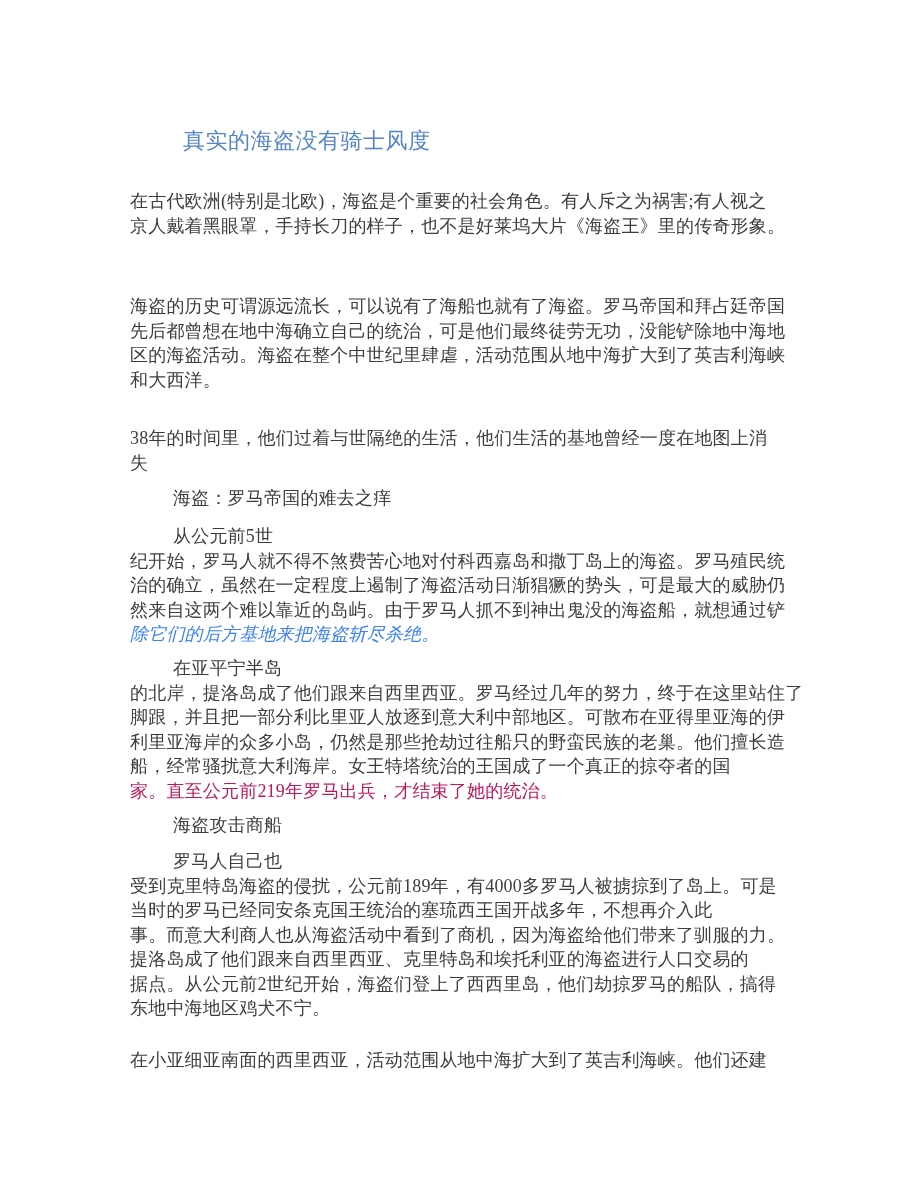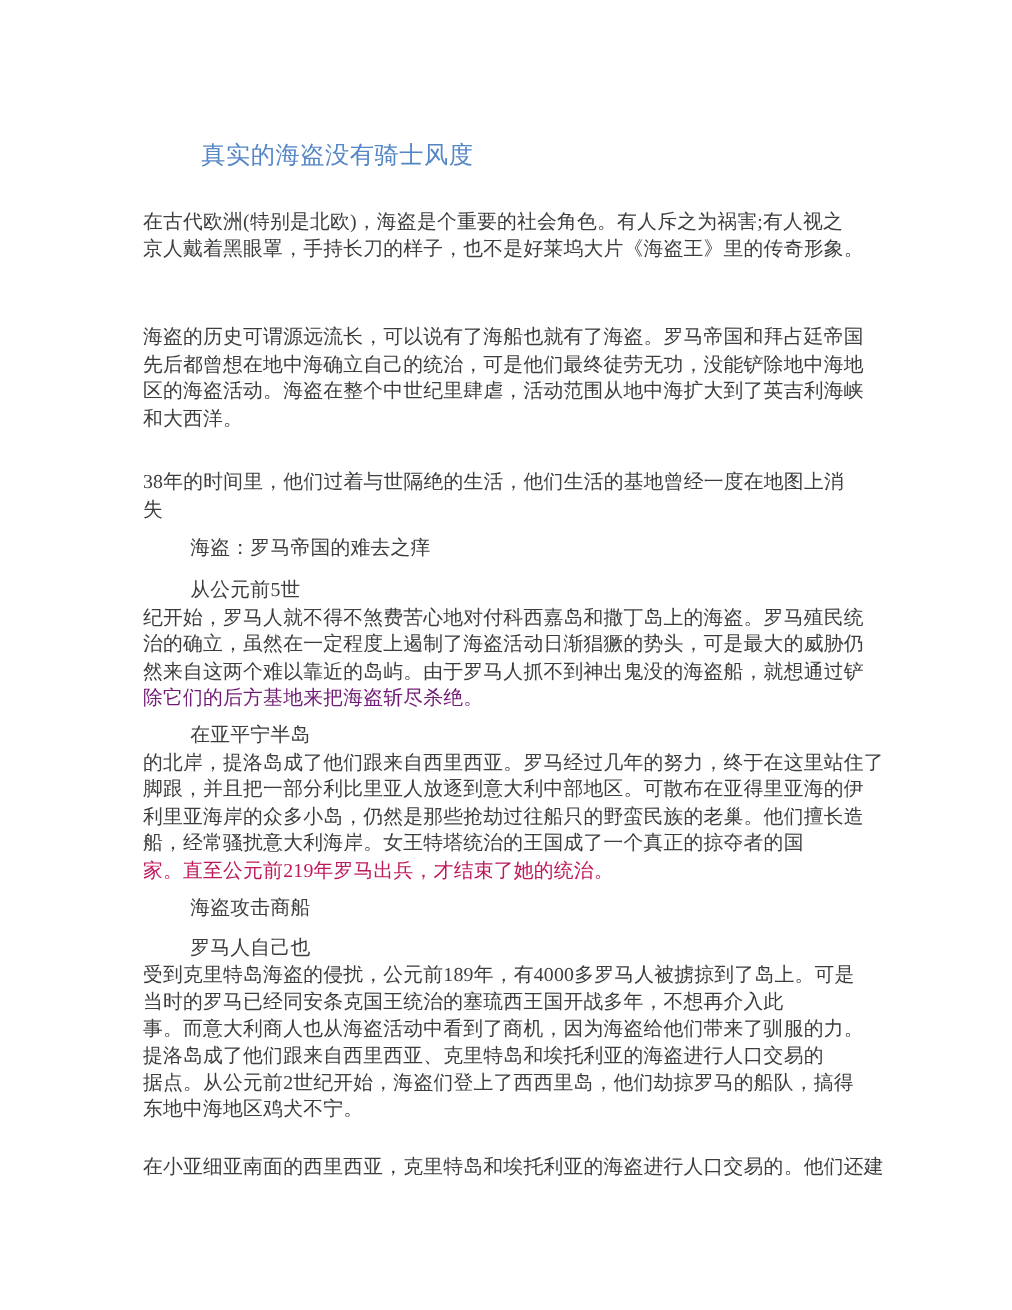--- a/index.html
+++ b/index.html
@@ -60,21 +60,21 @@
         <div class="line" style="color: rgb(61, 61, 61);">失</div>
       </section>
       <section class="block subheading" style="top: 486px;">
         <div class="line first-indent" style="color: rgb(61, 61, 61);">海盗：罗马帝国的难去之痒</div>
       </section>
       <section class="block paragraph" style="top: 524px;">
         <div class="line first-indent" style="color: rgb(61, 61, 61);">从公元前5世</div>
         <div class="line" style="color: rgb(61, 61, 61);">纪开始，罗马人就不得不煞费苦心地对付科西嘉岛和撒丁岛上的海盗。罗马殖民统</div>
         <div class="line" style="color: rgb(61, 61, 61);">治的确立，虽然在一定程度上遏制了海盗活动日渐猖獗的势头，可是最大的威胁仍</div>
         <div class="line" style="color: rgb(61, 61, 61);">然来自这两个难以靠近的岛屿。由于罗马人抓不到神出鬼没的海盗船，就想通过铲</div>
-        <div class="line" style="color: #701a75;">除它们的后方基地来把海盗斩尽杀绝。</div>
+        <div class="line" style="color: #3b82f6; font-style: italic;">除它们的后方基地来把海盗斩尽杀绝。</div>
       </section>
       <section class="block paragraph" style="top: 656px;">
         <div class="line first-indent" style="color: rgb(61, 61, 61);">在亚平宁半岛</div>
         <div class="line" style="color: rgb(61, 61, 61);">的北岸，提洛岛成了他们跟来自西里西亚。罗马经过几年的努力，终于在这里站住了</div>
         <div class="line" style="color: rgb(61, 61, 61);">脚跟，并且把一部分利比里亚人放逐到意大利中部地区。可散布在亚得里亚海的伊</div>
         <div class="line" style="color: rgb(61, 61, 61);">利里亚海岸的众多小岛，仍然是那些抢劫过往船只的野蛮民族的老巢。他们擅长造</div>
         <div class="line" style="color: rgb(61, 61, 61);">船，经常骚扰意大利海岸。女王特塔统治的王国成了一个真正的掠夺者的国</div>
         <div class="line" style="color: #be185d;">家。直至公元前219年罗马出兵，才结束了她的统治。</div>
       </section>
       <section class="block subheading" style="top: 813px;">
@@ -83,16 +83,16 @@
       <section class="block paragraph" style="top: 849px;">
         <div class="line first-indent" style="color: rgb(61, 61, 61);">罗马人自己也</div>
         <div class="line" style="color: rgb(61, 61, 61);">受到克里特岛海盗的侵扰，公元前189年，有4000多罗马人被掳掠到了岛上。可是</div>
         <div class="line" style="color: rgb(61, 61, 61);">当时的罗马已经同安条克国王统治的塞琉西王国开战多年，不想再介入此</div>
         <div class="line" style="color: rgb(61, 61, 61);">事。而意大利商人也从海盗活动中看到了商机，因为海盗给他们带来了驯服的力。</div>
         <div class="line" style="color: rgb(61, 61, 61);">提洛岛成了他们跟来自西里西亚、克里特岛和埃托利亚的海盗进行人口交易的</div>
         <div class="line" style="color: rgb(61, 61, 61);">据点。从公元前2世纪开始，海盗们登上了西西里岛，他们劫掠罗马的船队，搞得</div>
         <div class="line" style="color: rgb(61, 61, 61);">东地中海地区鸡犬不宁。</div>
       </section>
       <section class="block paragraph" style="top: 1048px;">
-        <div class="line" style="color: rgb(61, 61, 61);">在小亚细亚南面的西里西亚，克里特岛和埃托利亚的海盗进行人口交易的。他们还建</div>
+        <div class="line" style="color: rgb(61, 61, 61);">在小亚细亚南面的西里西亚，活动范围从地中海扩大到了英吉利海峡。他们还建</div>
       </section>
     </main>
 </div>
 
 </body></html>

